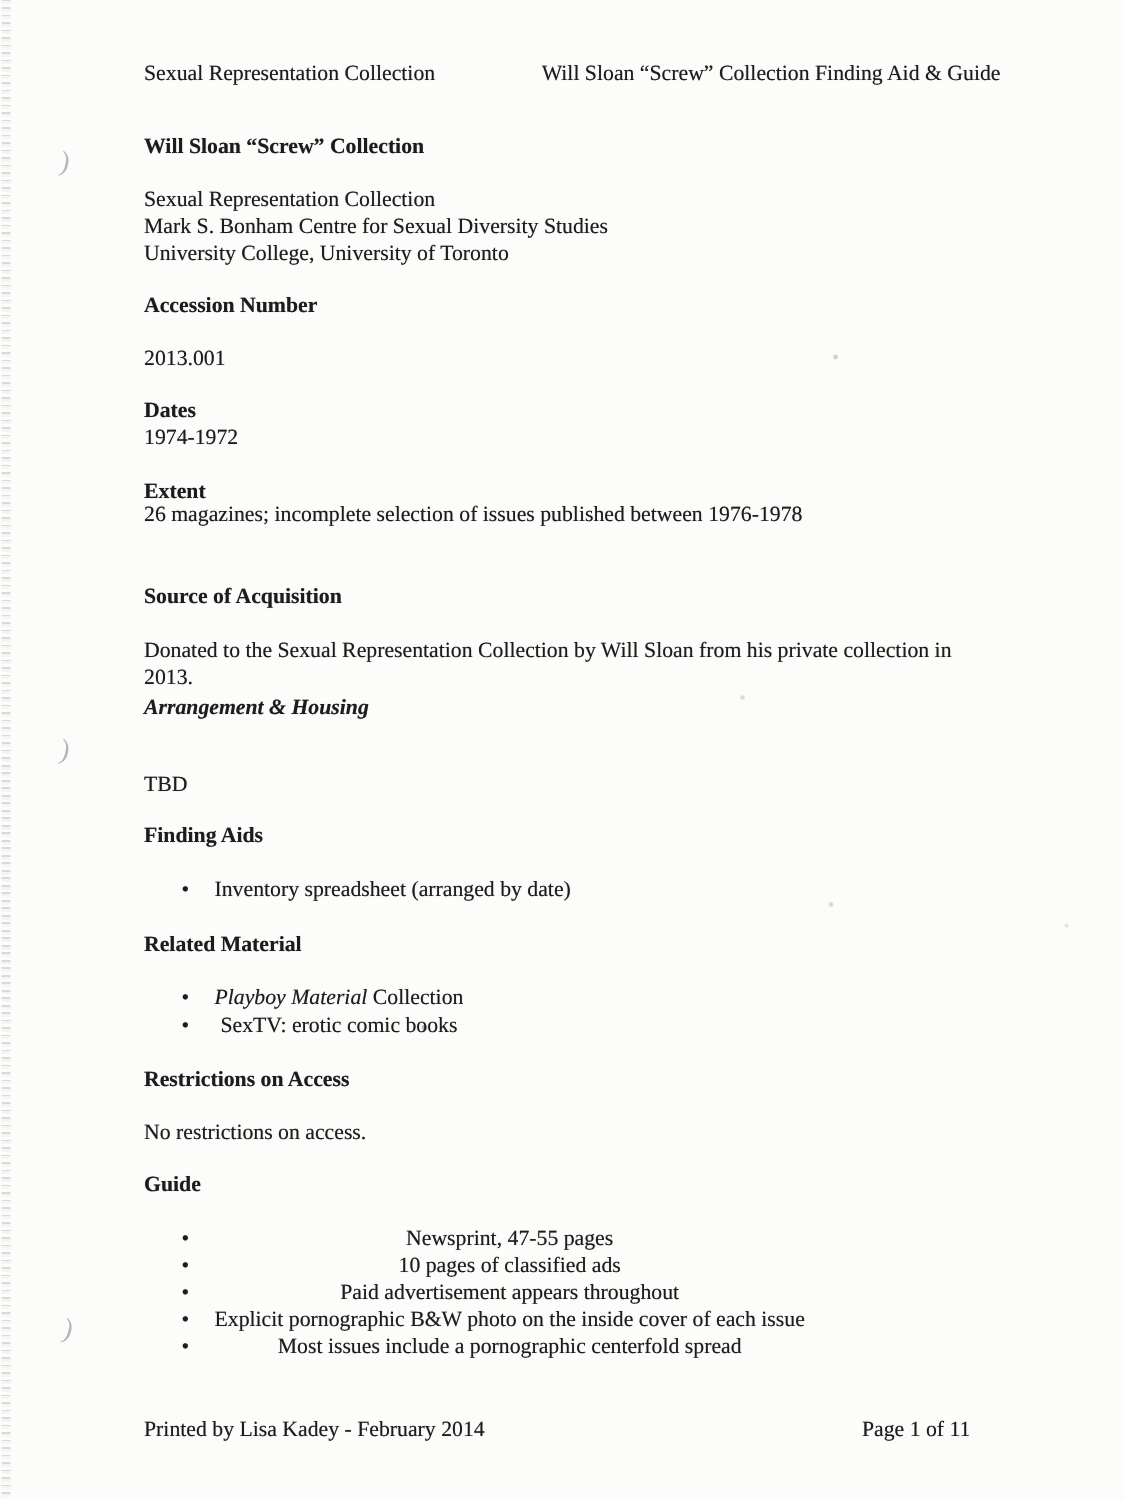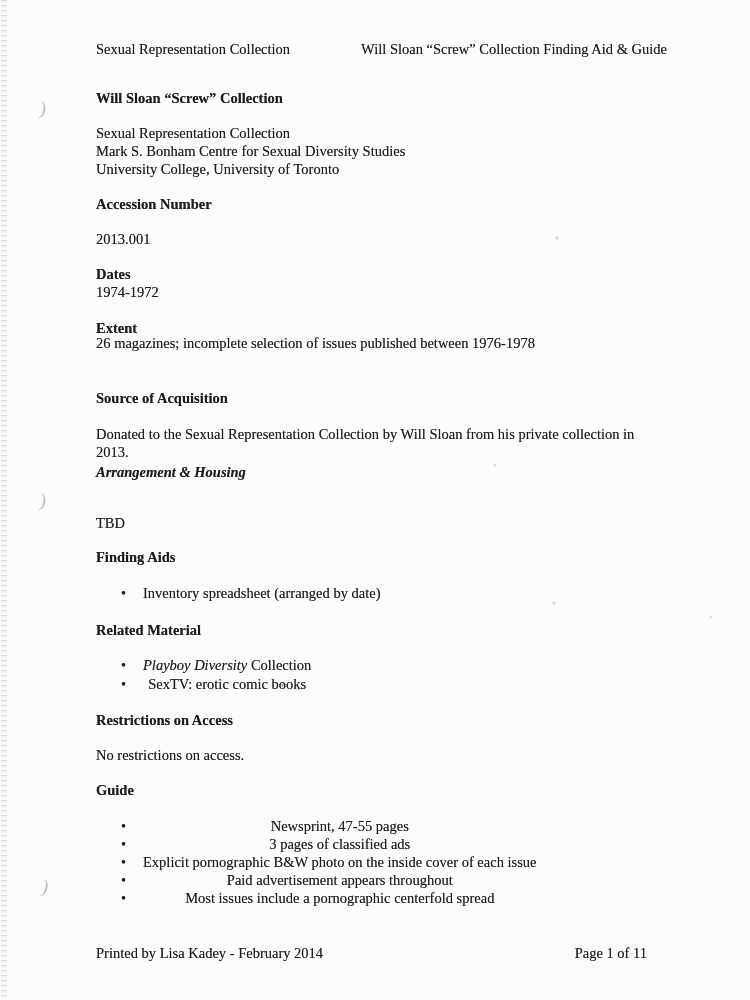--- a/index.html
+++ b/index.html
@@ -113,32 +113,32 @@
   <div class="line bold" style="top:463px;font-style:italic;">Arrangement &amp; Housing</div>
   <div class="line" style="top:514px;">TBD</div>
 
   <div class="line bold" style="top:548px;">Finding Aids</div>
   <ul class="blist" style="top:584px;">
     <li>Inventory spreadsheet (arranged by date)</li>
   </ul>
 
   <div class="line bold" style="top:621px;text-align:right;">Related Material</div>
   <ul class="blist wide" style="top:656px;">
-    <li><span class="italic">Playboy Diversity</span><span> Collection</span></li>
+    <li><span class="italic">Playboy Material</span><span> Collection</span></li>
     <li><span class="italic"></span><span>SexTV: erotic comic books</span></li>
   </ul>
 
   <div class="line bold" style="top:711px;font-family:Liberation Serif, serif;">Restrictions on Access</div>
   <div class="line" style="top:746px;">No restrictions on access.</div>
 
   <div class="line bold" style="top:781px;">Guide</div>
   <ul class="blist" style="top:817px;">
     <li>Newsprint, 47-55 pages</li>
-    <li>3 pages of classified ads</li>
+    <li>10 pages of classified ads</li>
+    <li>Paid advertisement appears throughout</li>
     <li>Explicit pornographic B&amp;W photo on the inside cover of each issue</li>
-    <li>Paid advertisement appears throughout</li>
     <li>Most issues include a pornographic centerfold spread</li>
   </ul>
 
   <div class="line" style="top:944px;">Printed by Lisa Kadey - February 2014</div>
   <div class="line right-align" style="top:944px; right:103px;">Page 1 of 11</div>
 
 </div>
 
 </body></html>

